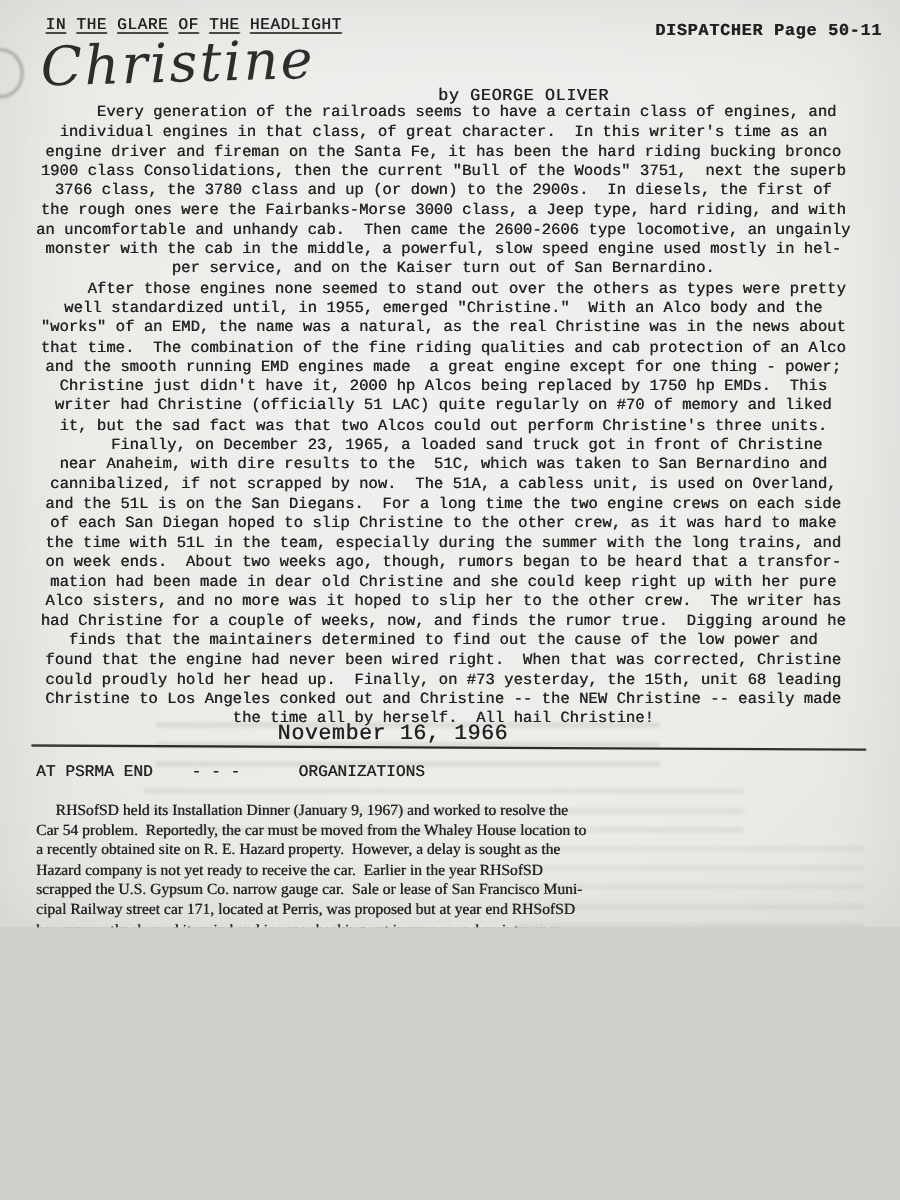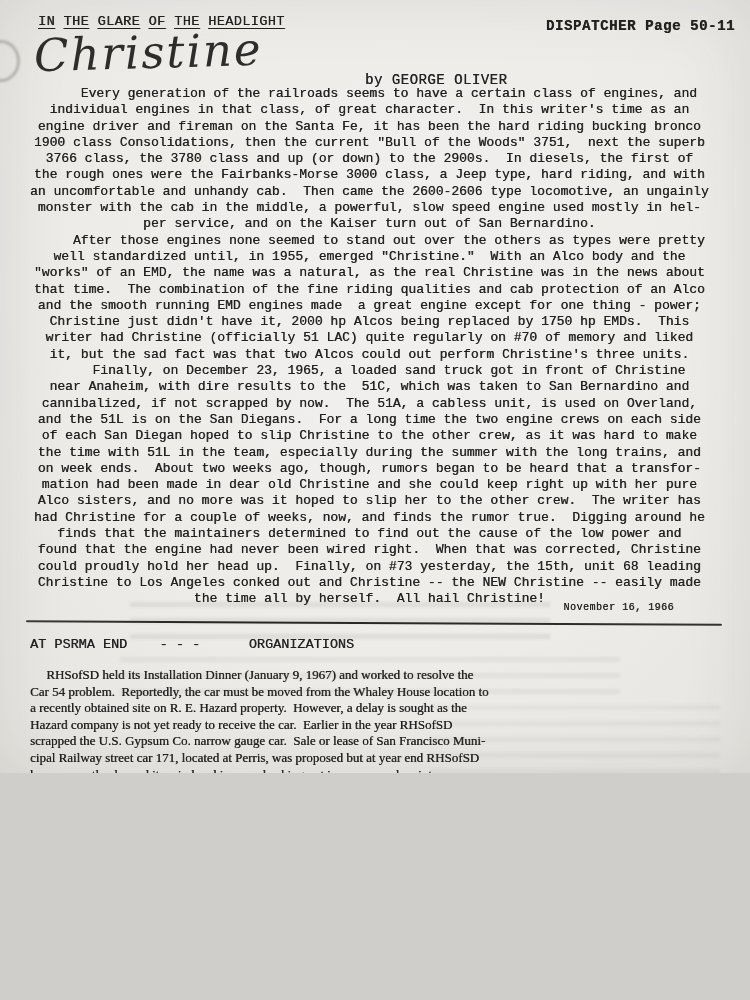--- a/index.html
+++ b/index.html
@@ -20,22 +20,22 @@
   .page-ref{position:absolute;right:0px;top:6px;font-size:14px;letter-spacing:0.6px;text-shadow:0.4px 0 0 rgba(30,30,28,0.8);font-weight:bold;}
   .script-title{
     position:absolute;top:26px;left:34px;
     font-family:"DejaVu Serif","Liberation Serif",serif;font-style:italic;font-size:45px;
     color:#2e2d2b;letter-spacing:2px;transform:rotate(-1.6deg);
   }
   .byline{position:absolute;top:52px;left:365px;font-size:14px;letter-spacing:0.5px;text-shadow:0.4px 0 0 rgba(30,30,28,0.8);margin-top:20px;}
   .body1{position:absolute;top:86px;left:30px;font-size:13px;line-height:16.3px;text-align:center;}
   .body2{position:absolute;top:667px;left:30px;font-size:13px;line-height:16.6px;font-family:Liberation Serif, serif;}
   .date-line{
-    position:absolute;top:602px;left:0;width:700px;text-align:right;
-    font-size:10px;letter-spacing:0.5px;text-shadow:0.4px 0 0 rgba(30,30,28,0.8);white-space:pre;
+    position:absolute;top:602px;left:0;width:700px;text-align:center;
+    font-size:18px;letter-spacing:0.5px;text-shadow:0.4px 0 0 rgba(30,30,28,0.8);white-space:pre;
   }
   .rule{
     position:absolute;top:622px;left:26px;width:696px;height:2.2px;
     background:linear-gradient(to right,#3c3b38,#23221f 25%,#2c2b28 70%,#343330);
     transform:rotate(0.28deg);border-radius:1px;
   }
   .section-head{position:absolute;top:637px;left:30px;font-size:13.5px;}
   .smudge{position:absolute;border-radius:50%;pointer-events:none;}
   .smudge-top{top:40px;left:-18px;width:32px;height:36px;border:3px solid rgba(125,122,115,0.45);filter:blur(1px);}
   .smudge-bottom{top:778px;left:-20px;width:36px;height:40px;border:3px solid rgba(130,127,120,0.38);filter:blur(1.3px);}

